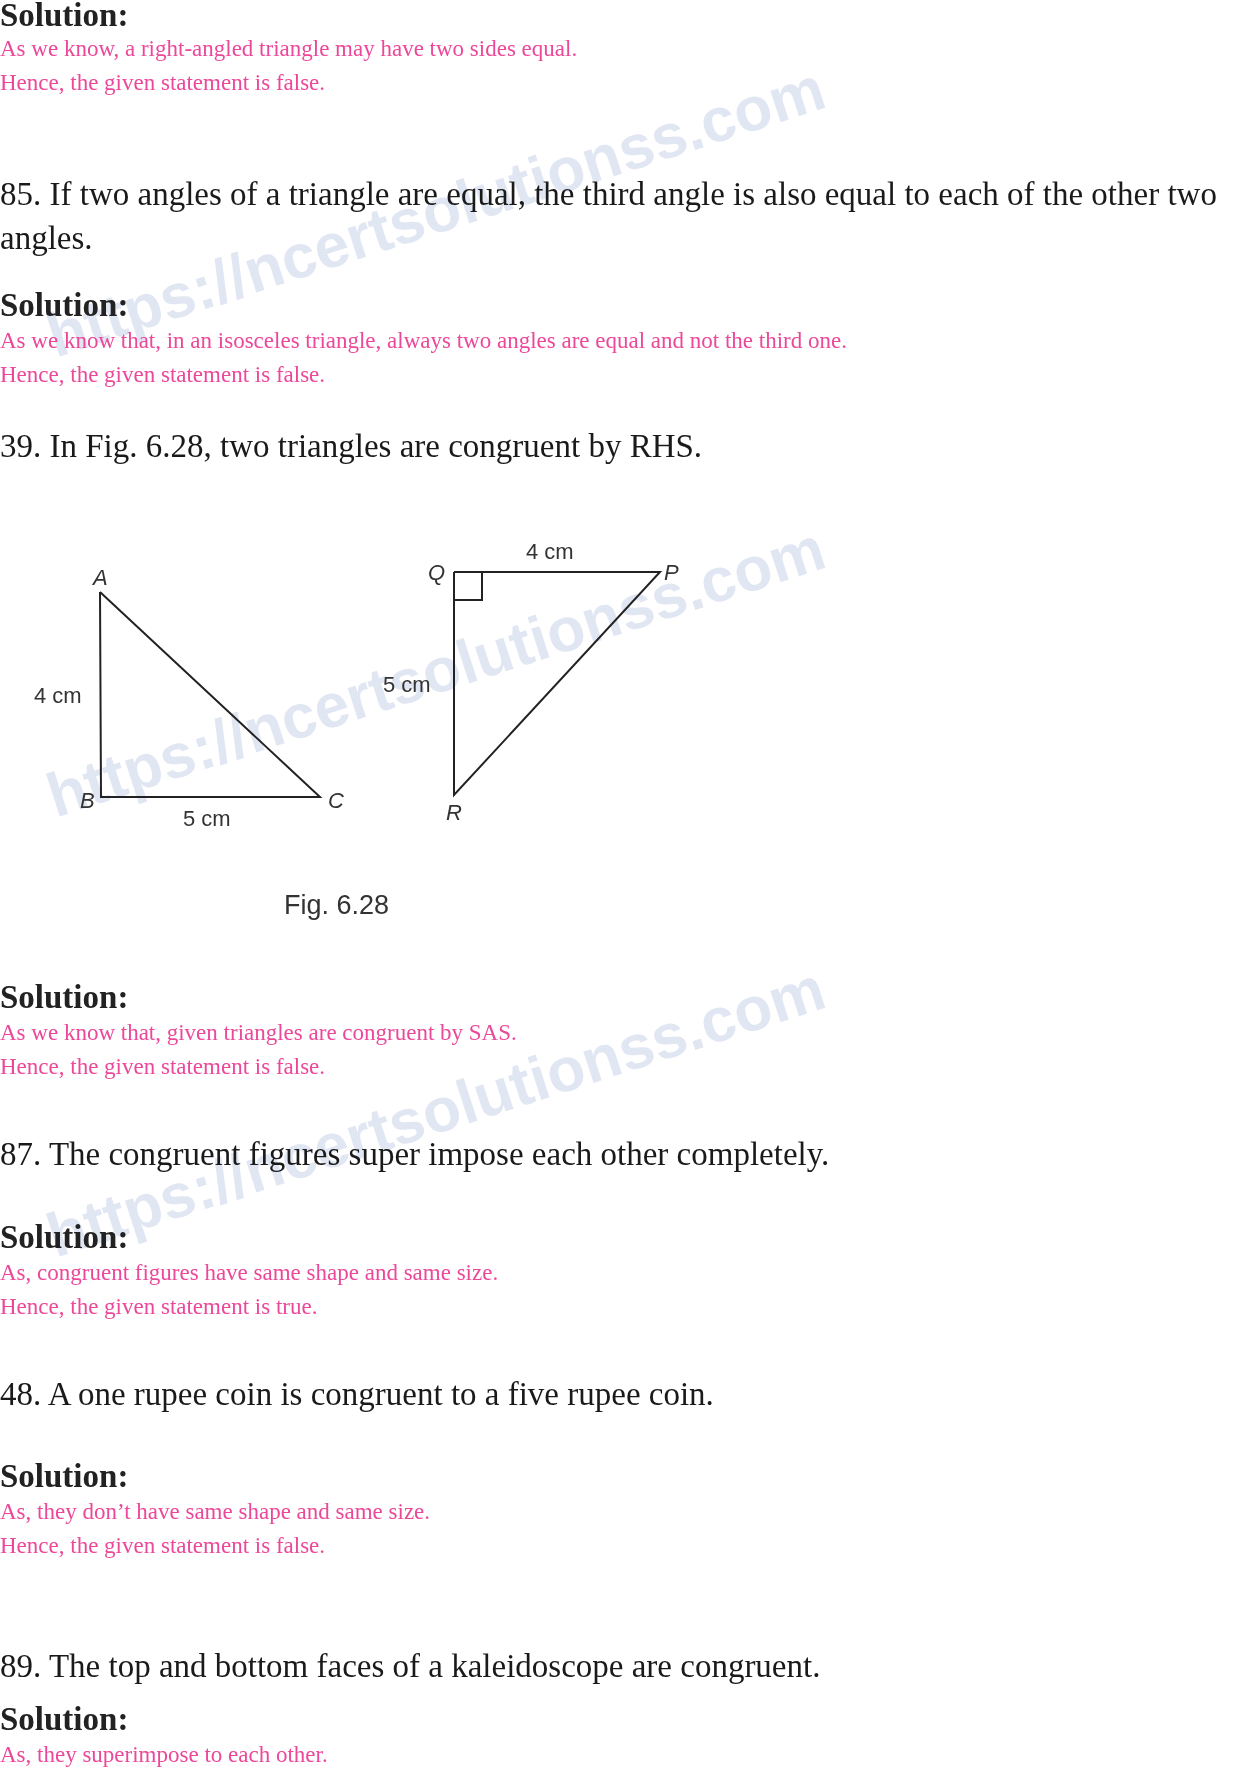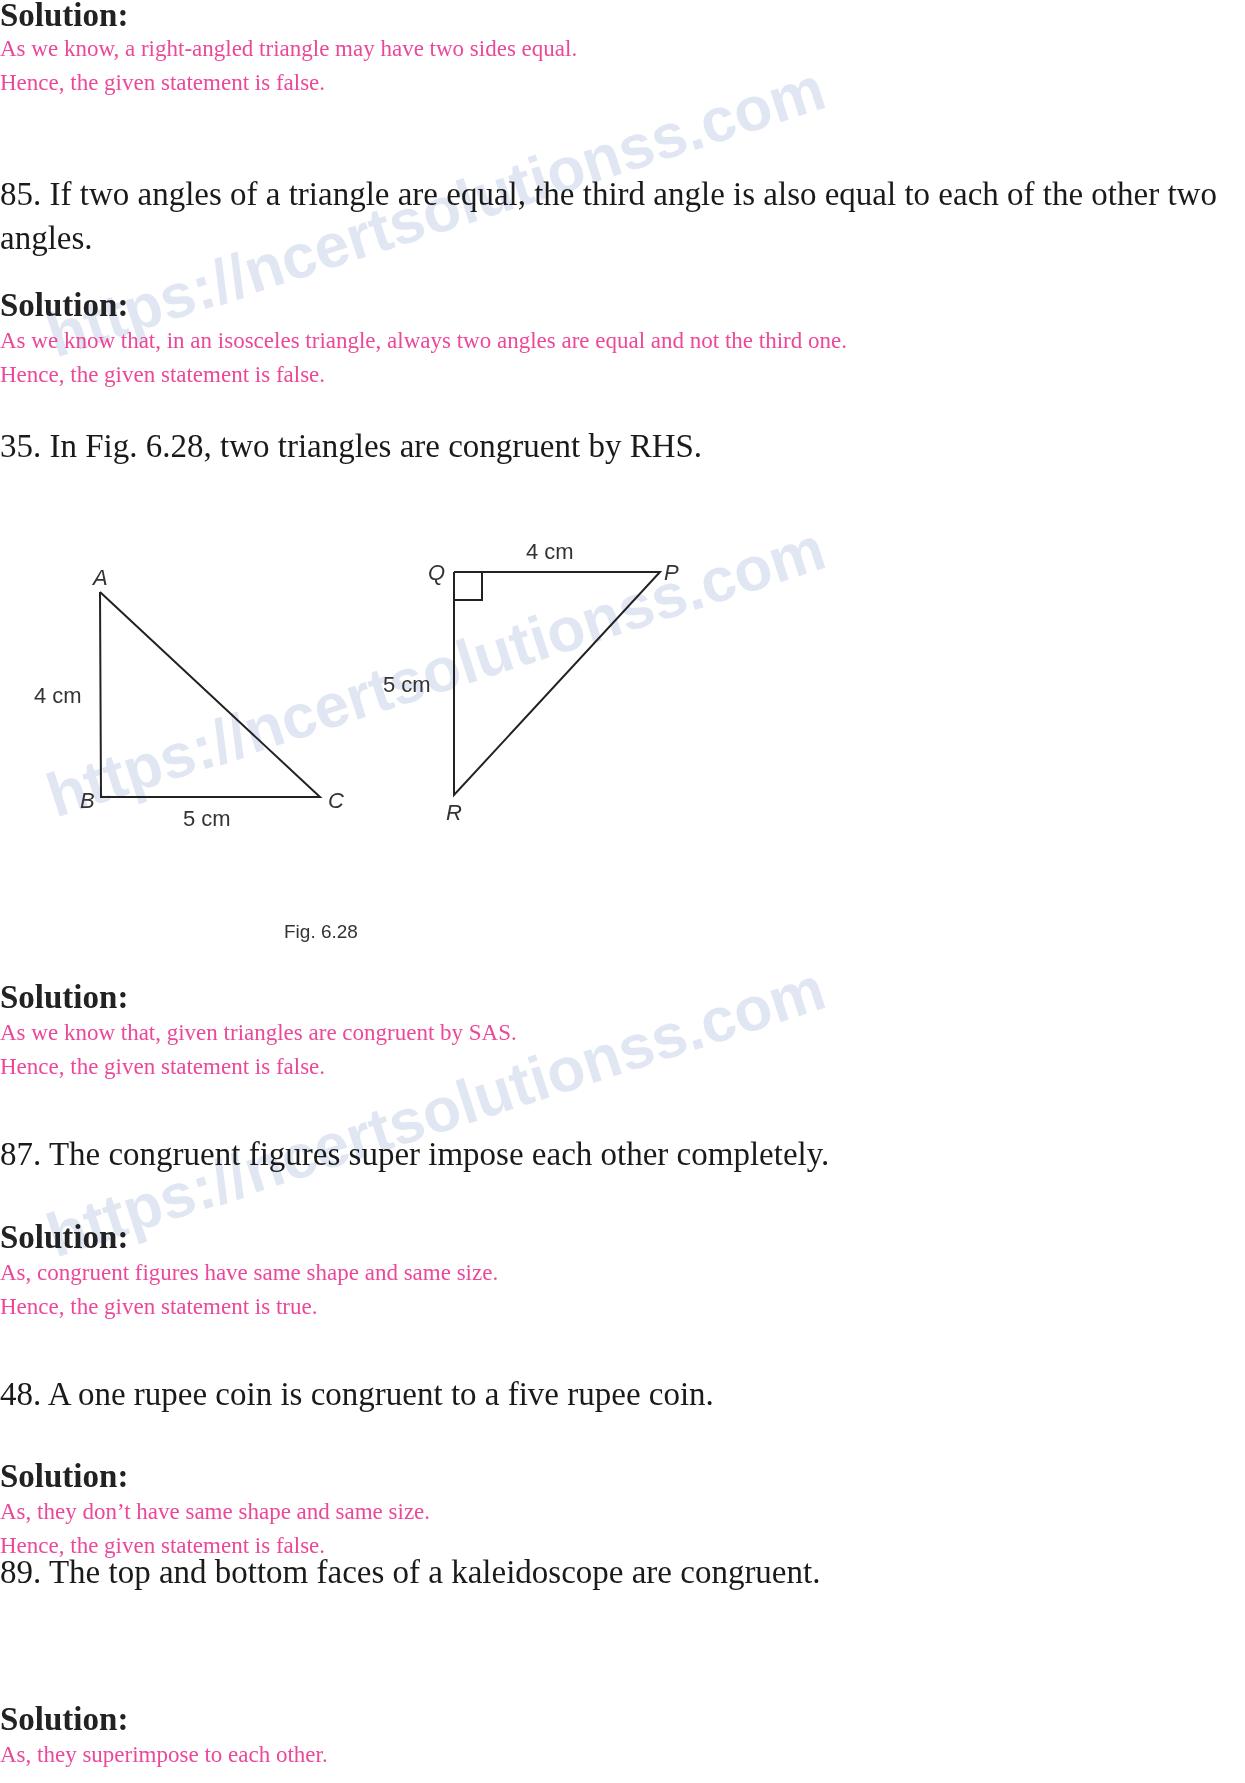--- a/index.html
+++ b/index.html
@@ -7,39 +7,39 @@
          font-family:"Liberation Serif", "DejaVu Serif", serif; color:#1a1a1a; }
   .abs { position:absolute; left:0; white-space:nowrap; }
   .sol-h { font-weight:bold; font-size:33px; line-height:38px; color:#222; }
   .body-t { font-size:23px; line-height:34px; color:#ec4899; }
   .q-h { font-weight:normal; font-size:33px; line-height:44px; color:#1a1a1a; white-space:normal; width:1245px; }
   .wm { position:absolute; font-family:"Liberation Sans","DejaVu Sans",sans-serif; font-weight:bold;
         font-size:62px; color:rgba(120,140,200,0.22); transform:rotate(-18deg); transform-origin:left bottom;
         white-space:nowrap; pointer-events:none; }
   .fig { position:absolute; left:0; top:530px; width:720px; height:300px; }
   .fig text { font-family:"Liberation Sans","DejaVu Sans",sans-serif; fill:#333; }
-  .cap { font-family:"Liberation Sans","DejaVu Sans",sans-serif; font-size:19px; color:#333;margin-top:31px; }
+  .cap { font-family:"Liberation Sans","DejaVu Sans",sans-serif; font-size:27px; color:#333; }
 </style>
 </head>
 <body>
 
 <div class="wm" style="left:60px; top:300px;">https://ncertsolutionss.com</div>
 <div class="wm" style="left:60px; top:760px;">https://ncertsolutionss.com</div>
 <div class="wm" style="left:60px; top:1200px;">https://ncertsolutionss.com</div>
 
 <div class="abs sol-h" style="top:-4px">Solution:</div>
 <div class="abs body-t" style="top:32px">As we know, a right-angled triangle may have two sides equal.</div>
 <div class="abs body-t" style="top:66px">Hence, the given statement is false.</div>
 
 <div class="abs q-h" style="top:172px">85. If two angles of a triangle are equal, the third angle is also equal to each of the other two angles.</div>
 <div class="abs sol-h" style="top:286px">Solution:</div>
 <div class="abs body-t" style="top:324px">As we know that, in an isosceles triangle, always two angles are equal and not the third one.</div>
 <div class="abs body-t" style="top:358px">Hence, the given statement is false.</div>
 
-<div class="abs q-h" style="top:424px">35. In Fig. 6.28, two triangles are congruent by RHS.</div>
+<div class="abs q-h" style="top:424px">39. In Fig. 6.28, two triangles are congruent by RHS.</div>
 
 <svg class="fig" viewBox="0 530 720 300" width="720" height="300">
   <g stroke="#222" stroke-width="2" fill="none">
     <polyline points="100,592 101,797 320,797 100,592"></polyline>
     <polyline points="454,572 660,572 454,795 454,572"></polyline>
     <polyline points="454,600 482,600 482,572"></polyline>
   </g>
   <text x="93" y="585" font-size="22" font-style="italic">A</text>
   <text x="80" y="808" font-size="22" font-style="italic">B</text>
   <text x="328" y="808" font-size="22" font-style="italic">C</text>
@@ -60,15 +60,15 @@
 <div class="abs q-h" style="top:1132px">87. The congruent figures super impose each other completely.</div>
 <div class="abs sol-h" style="top:1218px">Solution:</div>
 <div class="abs body-t" style="top:1256px">As, congruent figures have same shape and same size.</div>
 <div class="abs body-t" style="top:1290px">Hence, the given statement is true.</div>
 
 <div class="abs q-h" style="top:1372px">48. A one rupee coin is congruent to a five rupee coin.</div>
 <div class="abs sol-h" style="top:1457px">Solution:</div>
 <div class="abs body-t" style="top:1495px">As, they don’t have same shape and same size.</div>
 <div class="abs body-t" style="top:1529px">Hence, the given statement is false.</div>
 
-<div class="abs q-h" style="top:1550px">89. The top and bottom faces of a kaleidoscope are congruent.</div>
+<div class="abs q-h" style="top:1644px">89. The top and bottom faces of a kaleidoscope are congruent.</div>
 <div class="abs sol-h" style="top:1700px">Solution:</div>
 <div class="abs body-t" style="top:1738px">As, they superimpose to each other.</div>
 
 </body></html>

